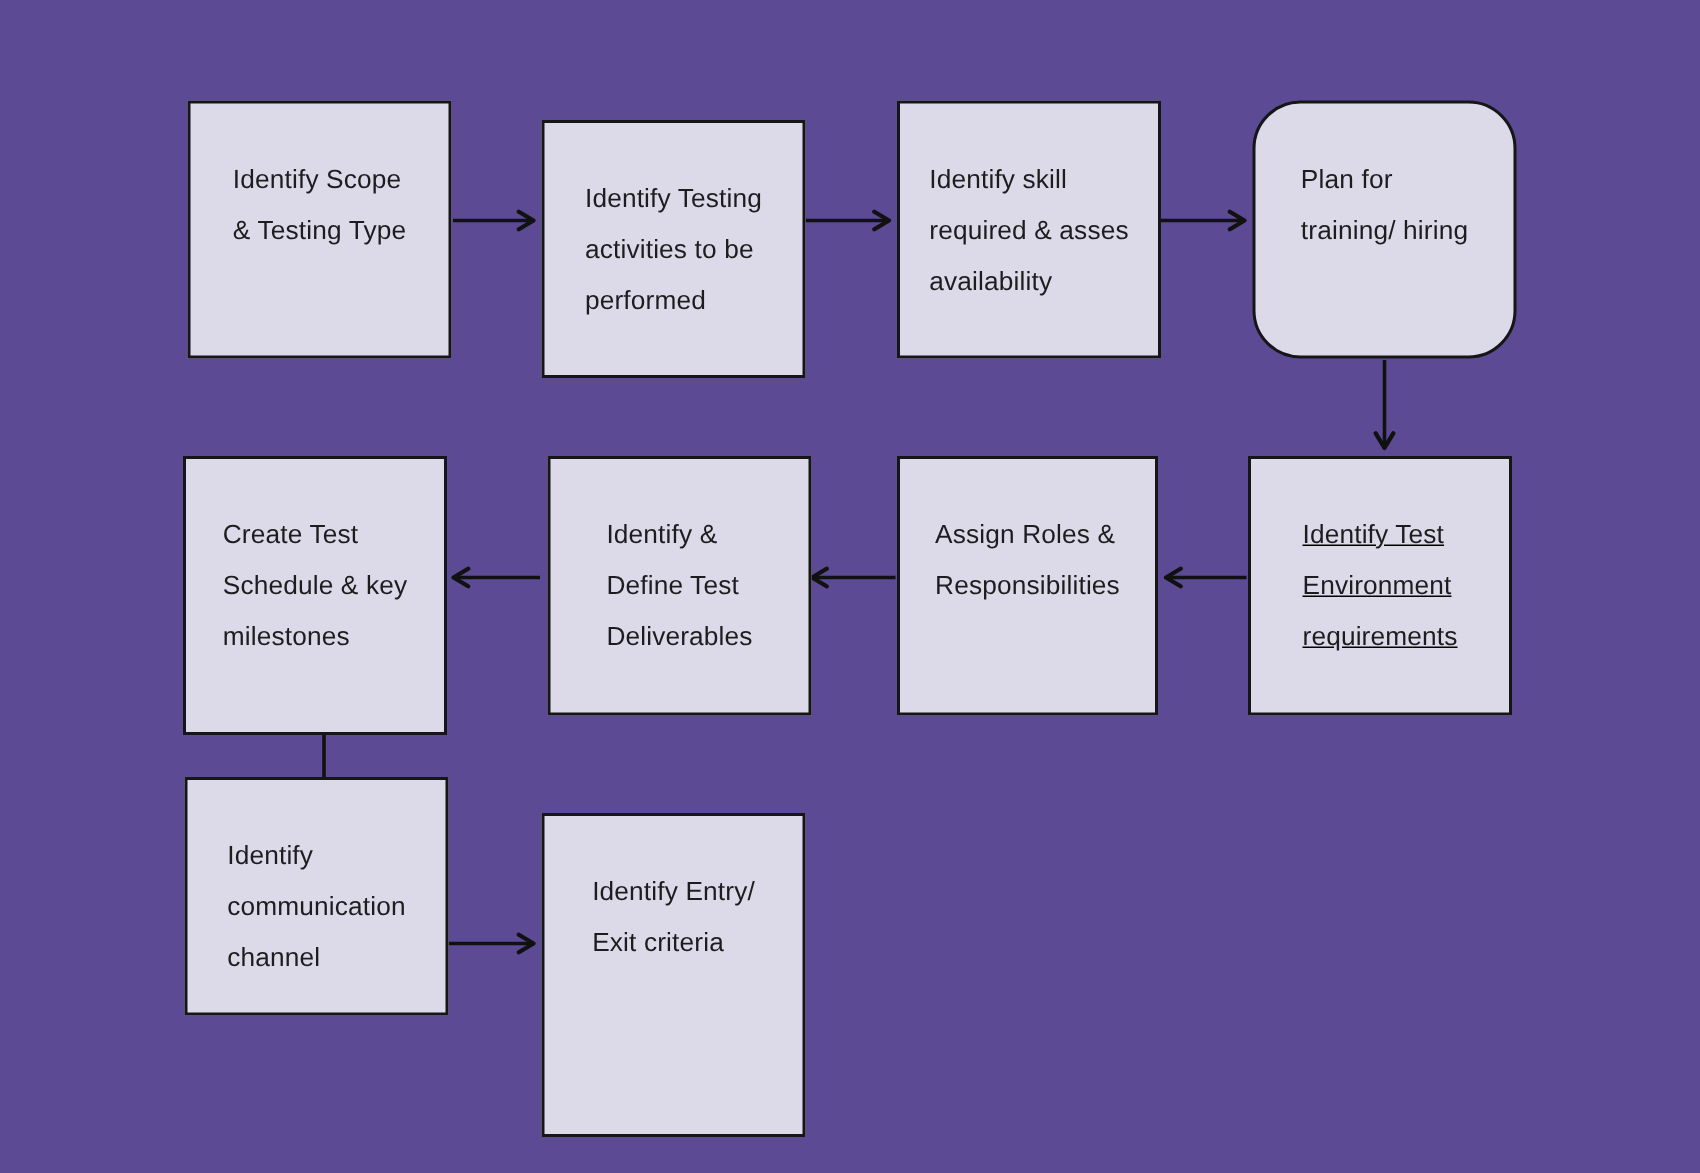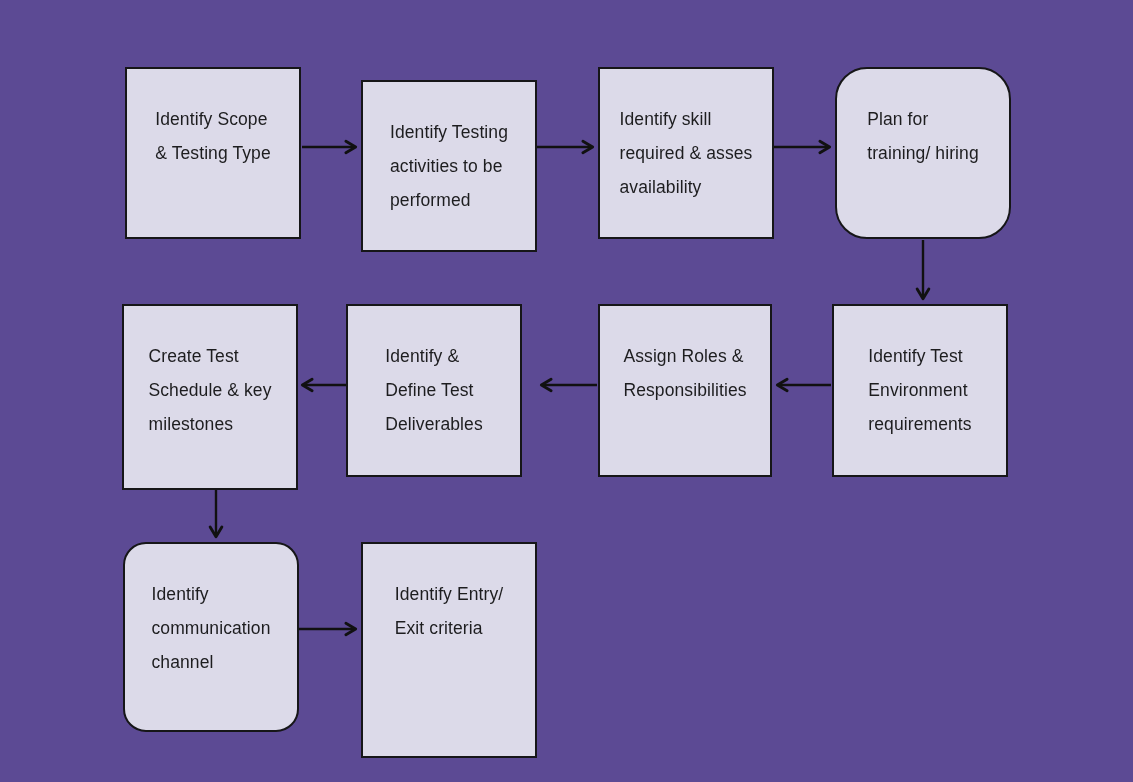--- a/index.html
+++ b/index.html
@@ -88,38 +88,38 @@
     <span class="label">Plan for
 training/ hiring</span>
   </div>
 
   <div class="node" style="left:122px; top:304px; height:186px;">
     <span class="label">Create Test
 Schedule &amp; key
 milestones</span>
   </div>
 
-  <div class="node" style="left:346px; top:304px; height:173px;">
+  <div class="node" style="left:365px; top:304px; height:173px;">
     <span class="label">Identify &amp;
 Define Test
 Deliverables</span>
   </div>
 
   <div class="node" style="left:598px; top:304px; width:174px; height:173px;">
     <span class="label">Assign Roles &amp;
 Responsibilities</span>
   </div>
 
-  <div class="node" style="left:832px; top:304px; height:173px;">
+  <div class="node" style="left:832px; top:304px; height:173px;text-decoration:underline;">
     <span class="label">Identify Test
 Environment
 requirements</span>
   </div>
 
-  <div class="node" style="left:123px; top:542px; height:190px;border-radius:23px;">
+  <div class="node" style="left:123px; top:518px; height:159px;">
     <span class="label">Identify
 communication
 channel</span>
   </div>
 
   <div class="node" style="left:361px; top:542px; height:216px;">
     <span class="label">Identify Entry/
 Exit criteria</span>
   </div>
 

